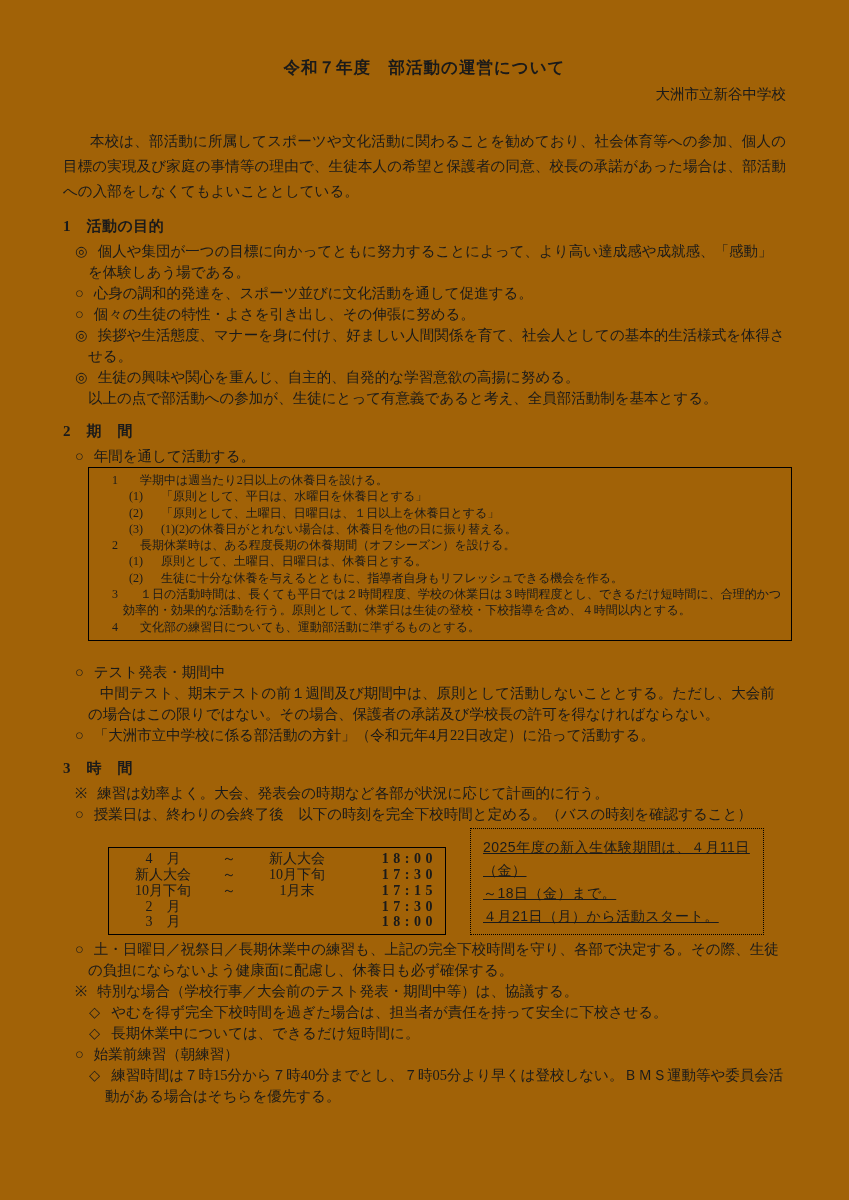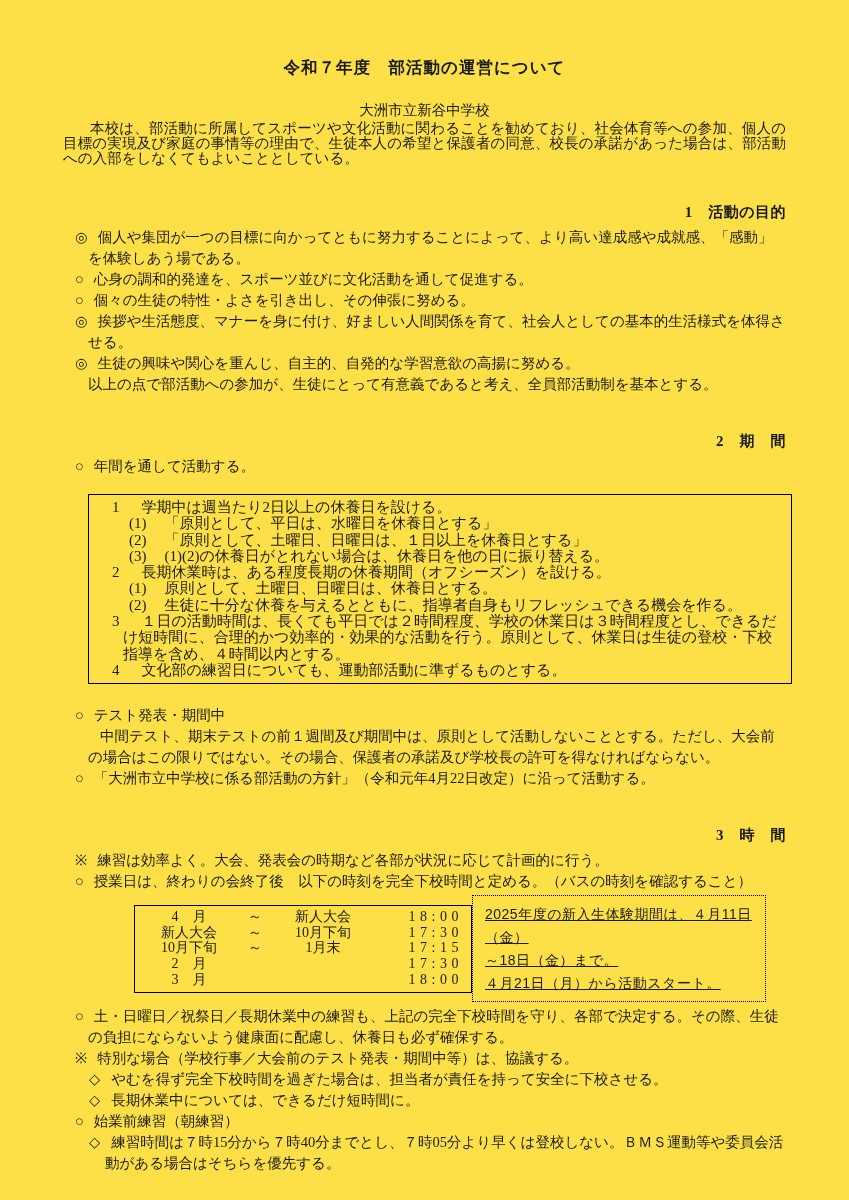--- a/index.html
+++ b/index.html
@@ -1,59 +1,59 @@
 <!DOCTYPE html>
 <html><head>
 <meta charset="utf-8">
 <style>
   html,body { margin:0; padding:0; background:#9b9b9b; }
   .page {
-    width:849px; height:1200px; margin:0 auto; background:#fde047;
+    width:849px; height:1200px; margin:0 auto; background:#a16207;
     box-sizing:border-box; padding:56px 63px 0 63px; overflow:hidden;
     color:#1a1a1a;
     font-family:"Liberation Serif","DejaVu Serif",serif;
     font-size:14.5px; line-height:21px;
   }
   .title { text-align:center; font-weight:bold; font-size:16.5px; line-height:24px; letter-spacing:1px; }
-  .school { text-align:center; margin-top:20px; }
-  .intro { line-height:15px; text-align:justify; text-indent:27px; }
+  .school { text-align:right; margin-top:4px; }
+  .intro { margin-top:24px; line-height:25px; text-align:justify; text-indent:27px; }
 
-  .sec-heading { font-weight:bold; font-size:15px; letter-spacing:0.5px; margin-top:36px; margin-bottom:4px;text-align:right; }
+  .sec-heading { font-weight:bold; font-size:15px; letter-spacing:0.5px; margin-top:12px; margin-bottom:4px; }
 
   
   .l1 { padding-left:25px; text-indent:-13px; }
   .l1 > .mk { margin-right:10px; }
   .l2 { padding-left:42px; text-indent:-16px; }
   .l2 > .mk { margin-right:11px; }
   .closing { padding-left:25px; }
   .para-hang { padding-left:25px; text-indent:12px; }
 
   
   .rules-box {
-    border:1.6px solid #000; margin:17px -6px 0 25px;
-    padding:4px 8px 5px 10px; font-size:15px; line-height:16.3px;
+    border:1.6px solid #000; margin:0 -6px 0 25px;
+    padding:4px 8px 5px 10px; font-size:12px; line-height:16.3px;
   }
   .bx0 { padding-left:24px; text-indent:-11px; }
   .bx0 > .mk { margin-right:22px; }
   .bx1 { padding-left:38px; text-indent:-8px; }
   .bx1 > .mk { margin-right:18px; }
 
   .gap22 { margin-top:21px; }
 
   
-  .sched-wrap { display:flex; align-items:center; margin:3px 0 4px 71px; }
+  .sched-wrap { display:flex; align-items:flex-end; gap:24px; margin:3px 0 4px 45px; }
   .time-table {
     width:338px; box-sizing:border-box; border:1.7px solid #000;
     padding:3px 6px 4px 6px; font-size:14px; line-height:15.7px;
   }
   .trow { display:flex; }
   .trow .c1 { width:96px; text-align:center; }
   .trow .c2 { width:36px; text-align:center; }
   .trow .c3 { width:100px; text-align:center; }
-  .trow .c4 { flex:1; text-align:right; letter-spacing:4.5px; padding-right:2px; }
+  .trow .c4 { flex:1; text-align:right; letter-spacing:4.5px; padding-right:2px;font-weight:bold; }
   .notice-box {
     width:294px; box-sizing:border-box; border:1.5px dotted #000;
     padding:7px 10px 6px 12px;
     font-family:"Liberation Sans","DejaVu Sans",sans-serif;
     font-size:14px; line-height:23px; letter-spacing:0.5px;text-decoration:underline;
   }
 </style>
 </head>
 <body>
 

